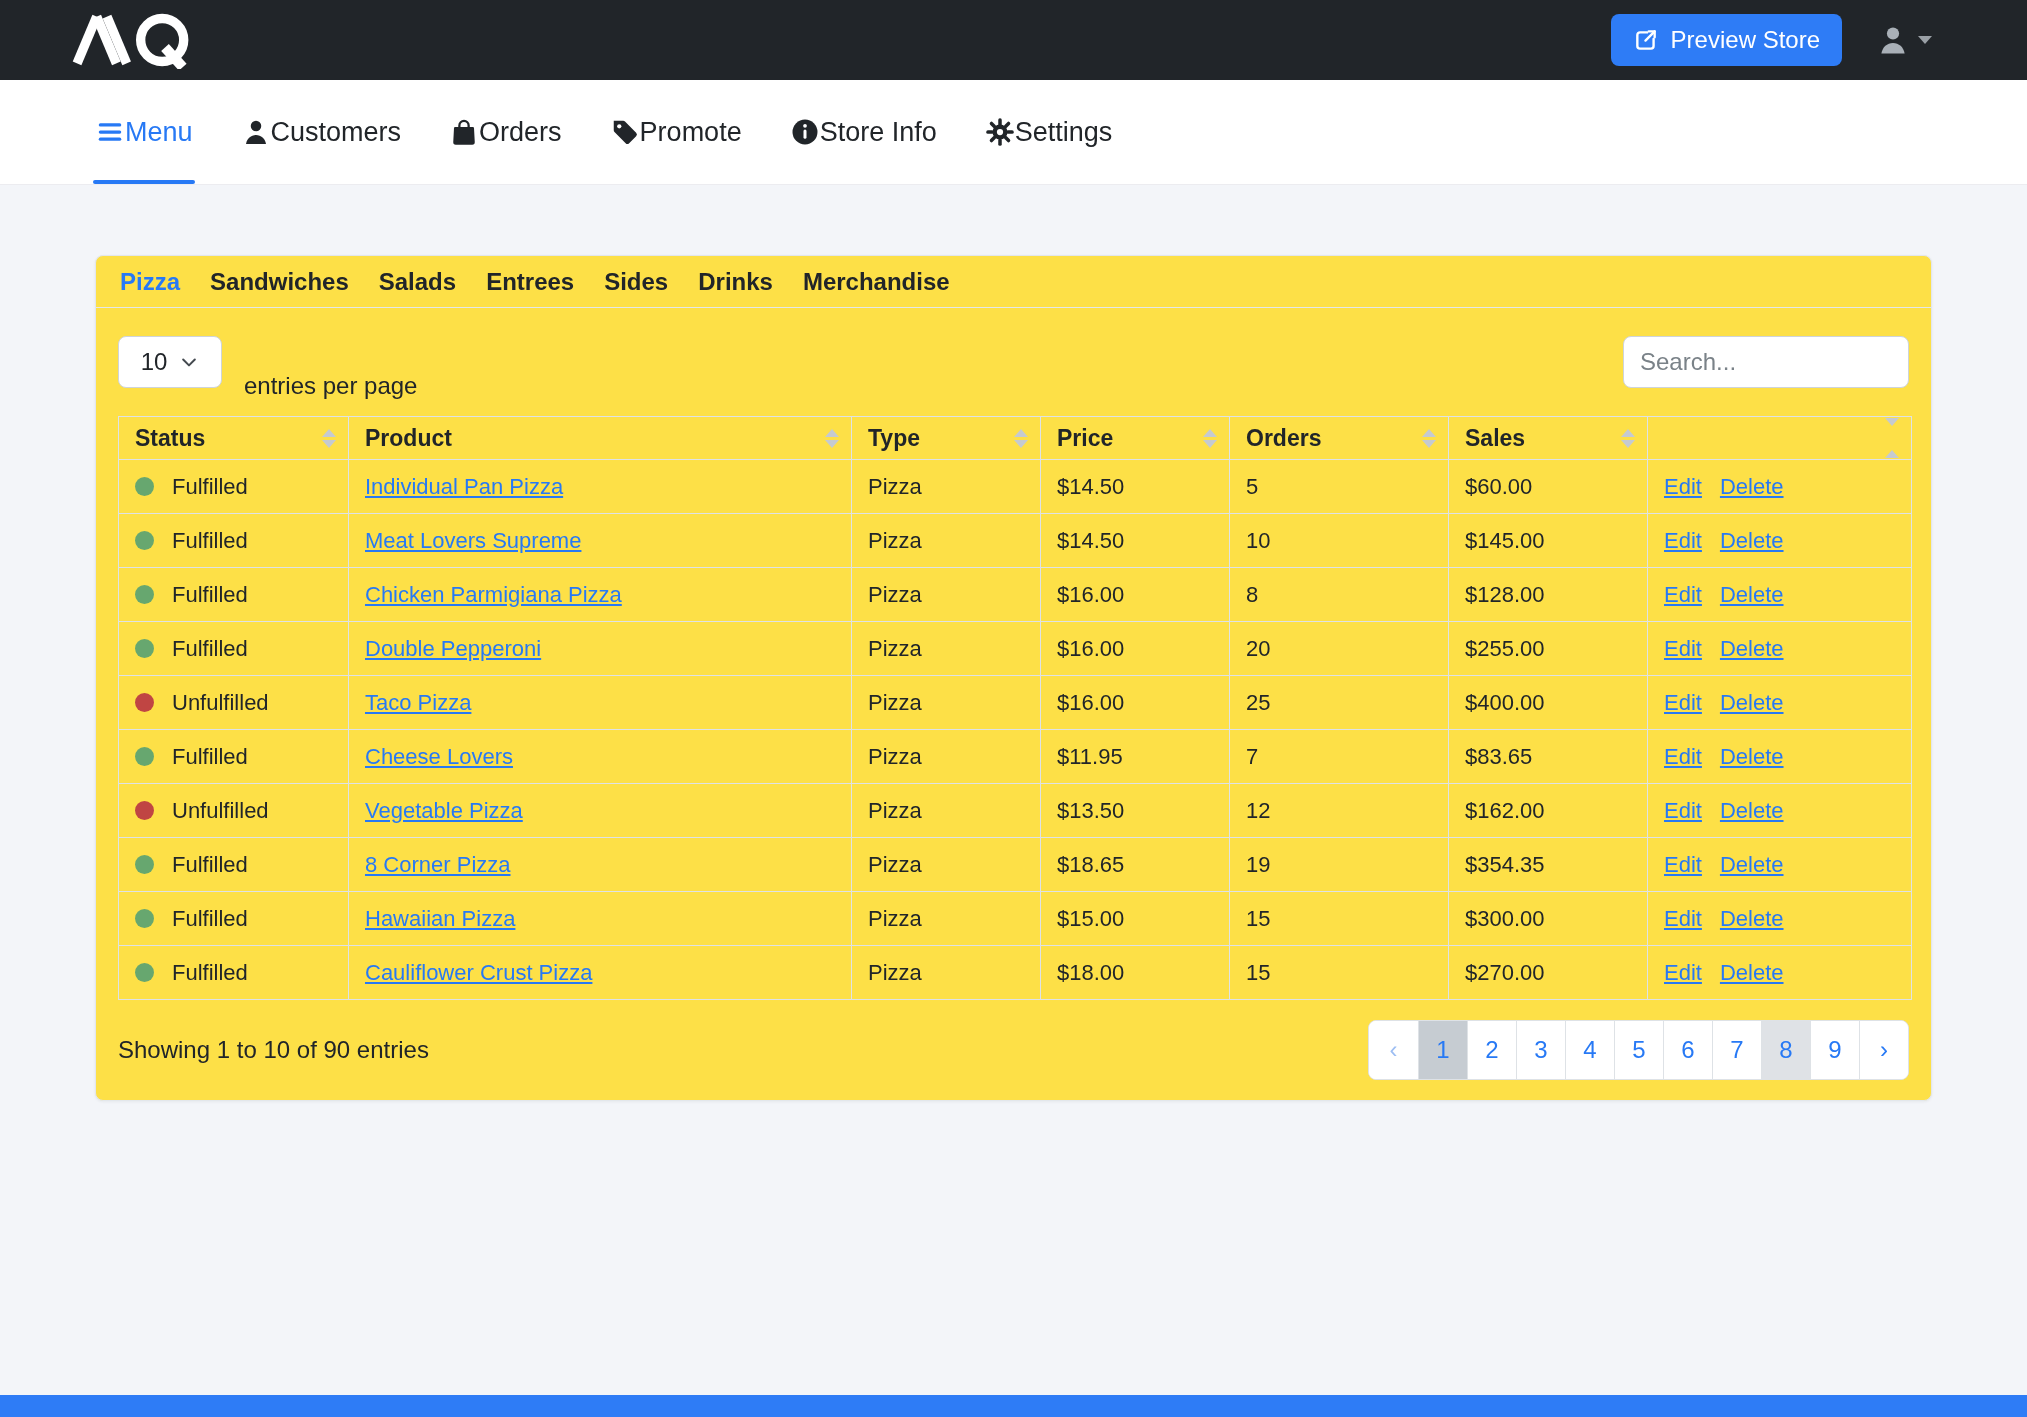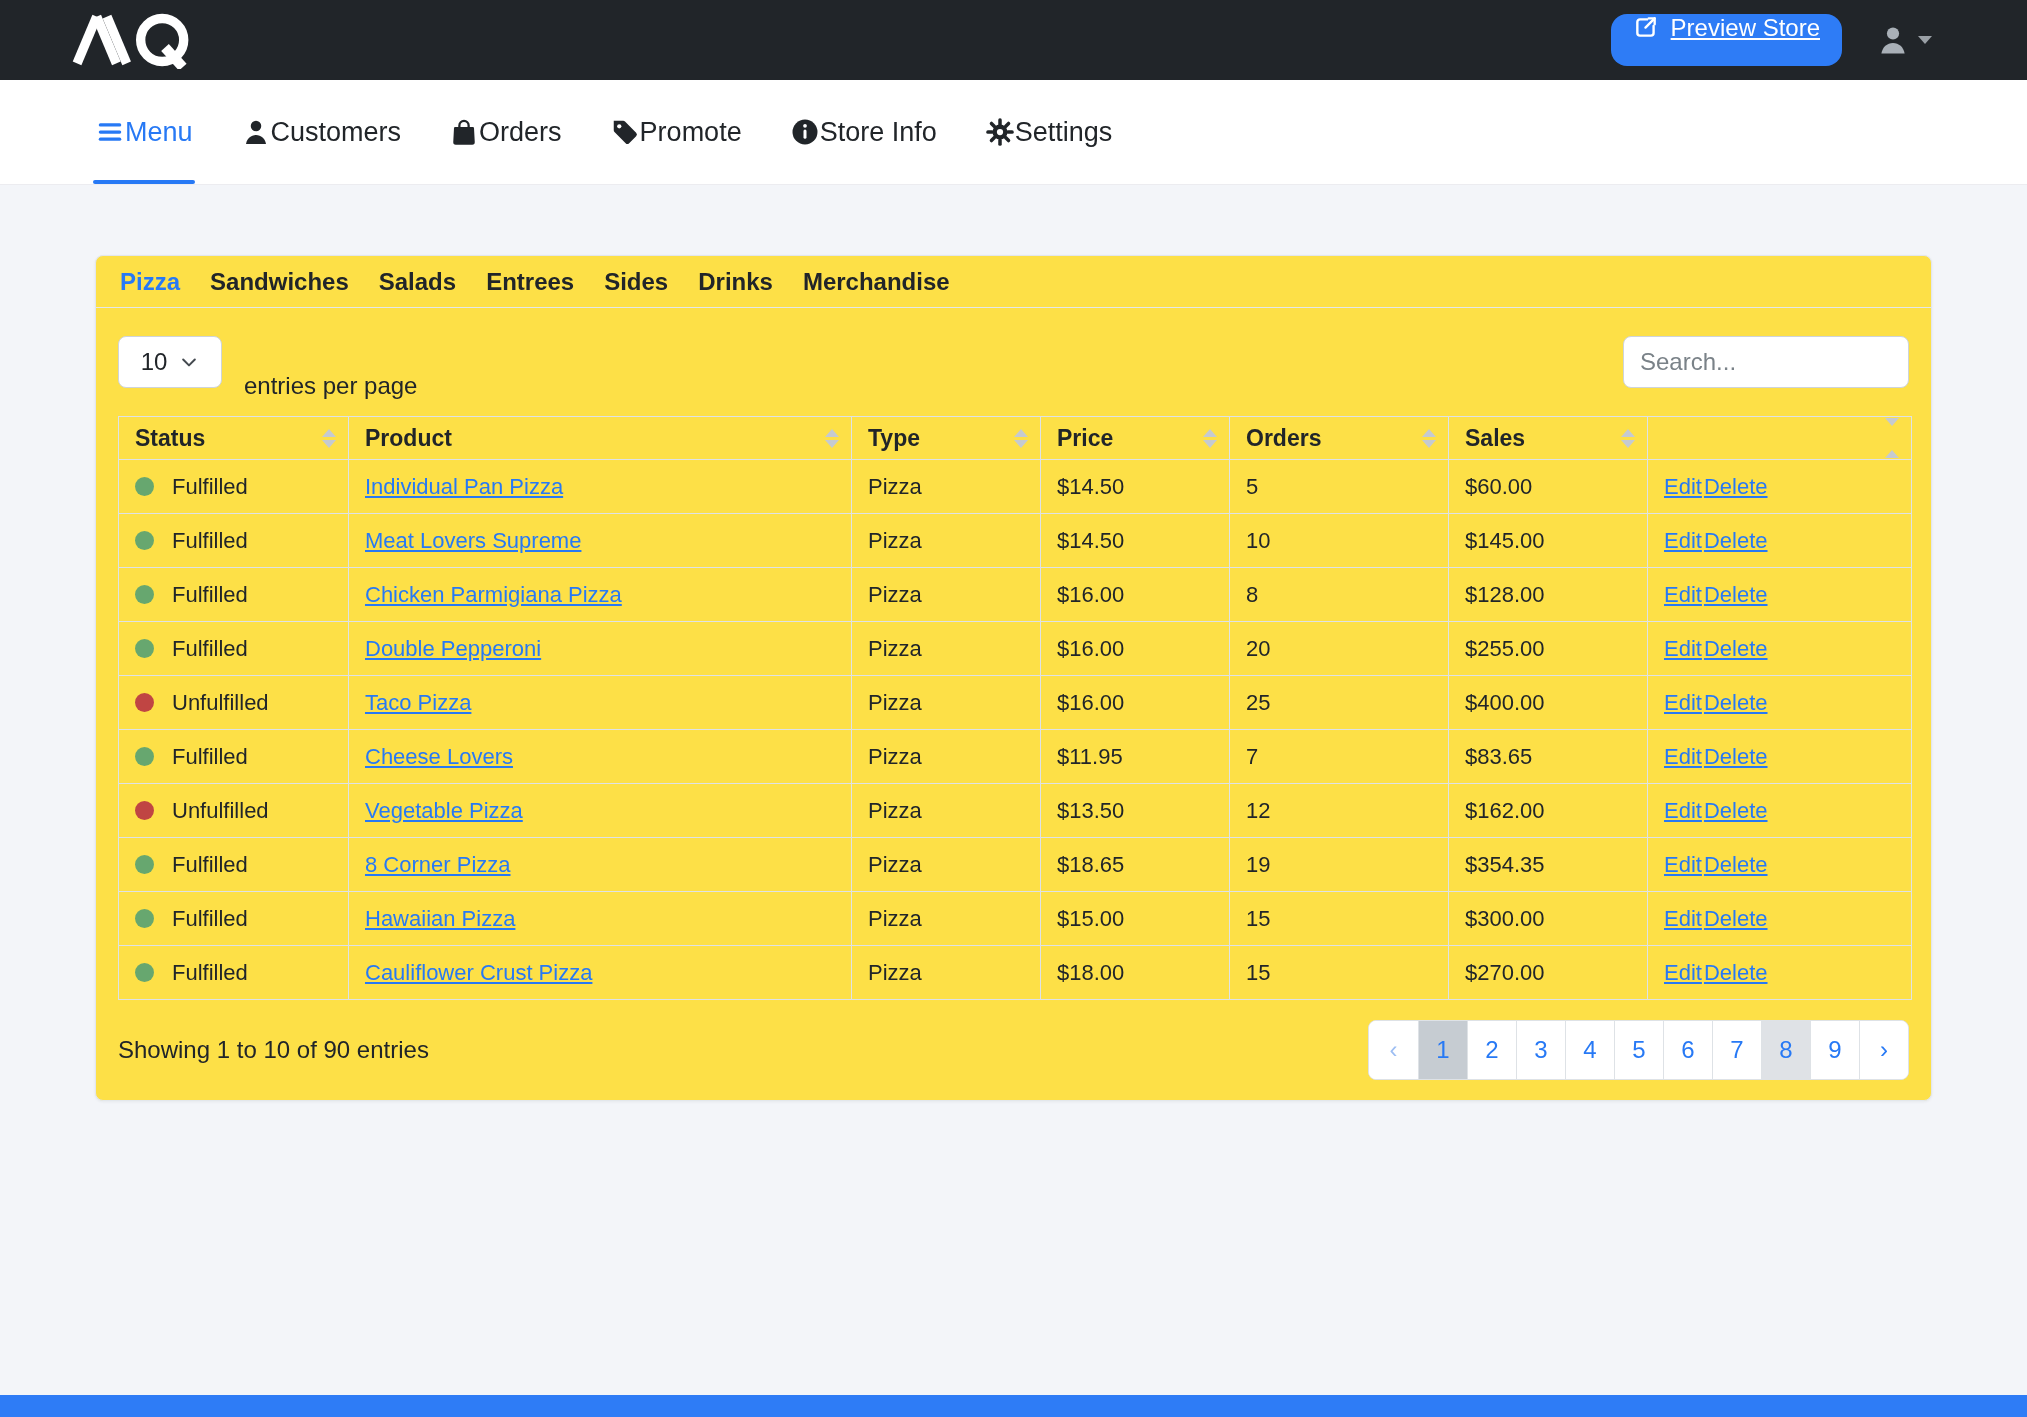--- a/index.html
+++ b/index.html
@@ -9,22 +9,22 @@
   }
   *{box-sizing:border-box;margin:0;padding:0;}
   html,body{width:2027px;height:1417px;}
   body{font-family:"Liberation Sans","DejaVu Sans",sans-serif;color:var(--text);background:#fff;}
   .page{position:relative;width:2027px;height:1417px;overflow:hidden;background:var(--page-bg);}
 
   
   .topbar{height:80px;background:var(--topbar-bg);display:flex;align-items:center;padding:0 95px 0 70px;}
   .logo{display:flex;align-items:center;}
   .topbar-right{margin-left:auto;display:flex;align-items:center;gap:34px;}
-  .btn-preview{display:flex;gap:12px;background:var(--accent);color:#fff;
-    border:none;border-radius:16px;height:52px;padding:0 22px;font-size:24px;font-weight:500;cursor:pointer;text-decoration:underline;}
+  .btn-preview{display:flex;align-items:center;gap:12px;background:var(--accent);color:#fff;
+    border:none;border-radius:8px;height:52px;padding:0 22px;font-size:24px;font-weight:500;cursor:pointer;}
   .account{display:flex;align-items:center;gap:8px;cursor:pointer;}
   .caret-down{width:0;height:0;border-left:7px solid transparent;border-right:7px solid transparent;border-top:8px solid #9aa0a6;}
 
   
   .nav{height:105px;background:#fff;display:flex;align-items:stretch;padding:0 0 0 95px;gap:48px;border-bottom:1px solid #ececf0;}
   .nav-item{display:flex;align-items:center;font-size:27px;font-weight:500;color:var(--text);position:relative;cursor:pointer;}
   .nav-item svg{flex:0 0 auto;}
   .nav-item.active{color:var(--link);}
   .nav-item.active::after{content:"";position:absolute;left:-2px;right:-2px;bottom:0;height:4px;background:var(--link);border-radius:2px;}
 
@@ -53,21 +53,21 @@
   .th-inner{display:flex;align-items:center;justify-content:space-between;gap:8px;}
   .sorter{display:flex;flex-direction:column;align-items:center;gap:3px;}
   .sorter.spread{gap:24px;}
   .tri-up{width:0;height:0;border-left:7px solid transparent;border-right:7px solid transparent;border-bottom:8px solid #c5cad0;}
   .tri-down{width:0;height:0;border-left:7px solid transparent;border-right:7px solid transparent;border-top:8px solid #c5cad0;}
   .status-cell{display:flex;align-items:center;gap:18px;}
   .dot{width:19px;height:19px;border-radius:50%;flex:0 0 auto;}
   .dot.green{background:var(--status-green);}
   .dot.red{background:var(--status-red);}
   a.lnk{color:var(--link);text-decoration:underline;cursor:pointer;}
-  .actions-cell{display:flex;gap:2px;}
+  .actions-cell{display:flex;gap:18px;}
 
   
   .card-footer{height:100px;display:flex;align-items:center;padding:0 22px;text-align:right;}
   .summary{font-size:24px;}
   .pagination{margin-left:auto;display:flex;border:1px solid var(--border);border-radius:8px;overflow:hidden;background:#fff;}
   .pg-item{min-width:49px;height:58px;display:flex;align-items:center;justify-content:center;
     font-size:24px;color:var(--link);border-left:1px solid var(--border);cursor:pointer;background:#fff;}
   .pagination > .pg-item:first-child,.pg-pages{border-left:none;}
   .pg-pages{display:contents;}
   .pg-item.muted{color:#9dbef3;}

